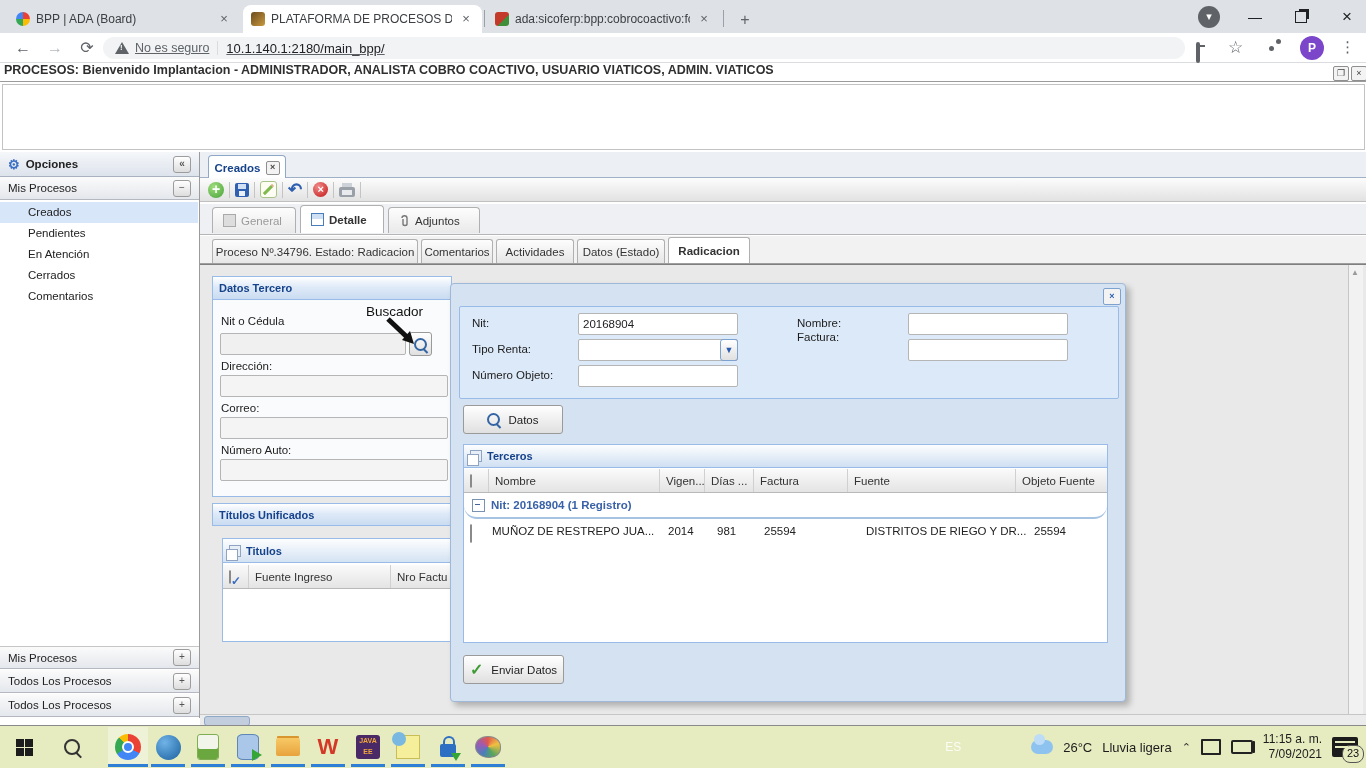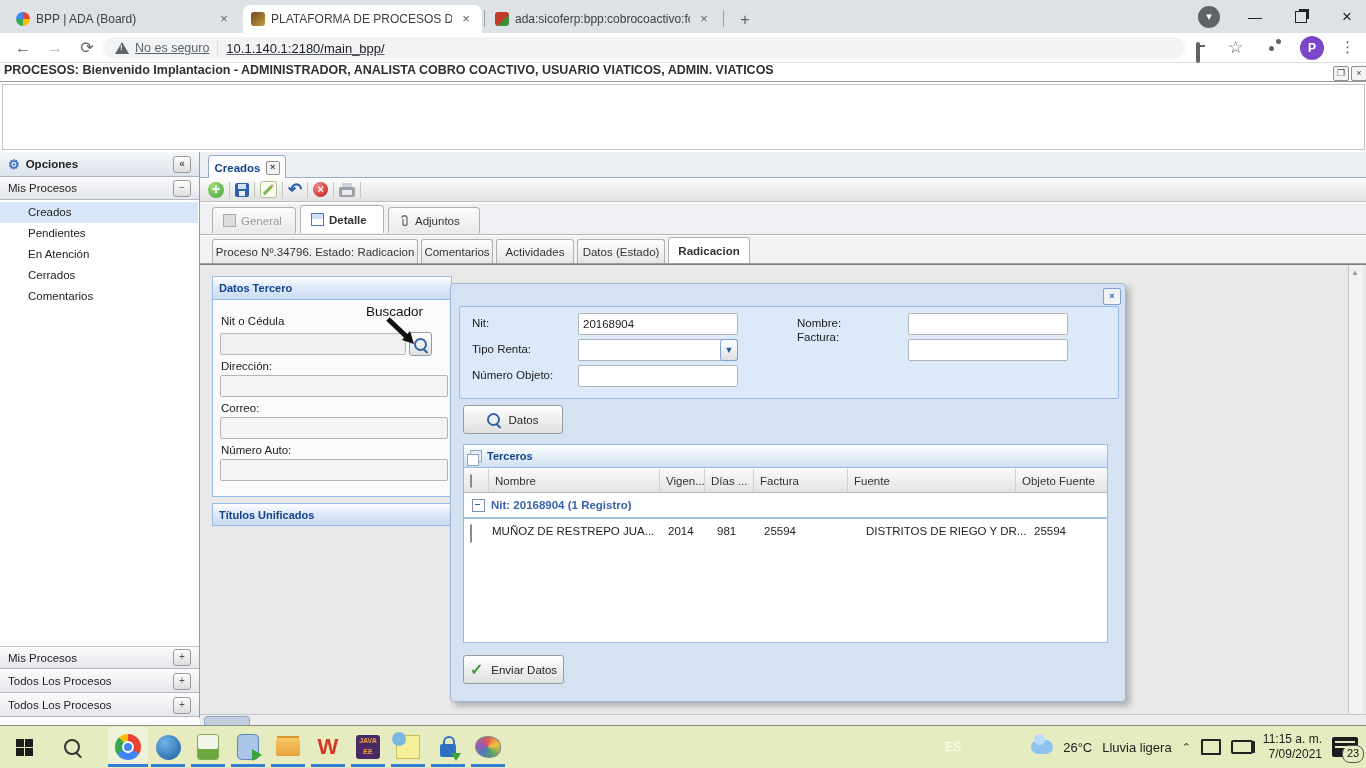--- a/index.html
+++ b/index.html
@@ -278,20 +278,31 @@
 
   <div class="abs" style="left:366px;top:304px;font-size:13.5px;color:#111;">Buscador</div>
   <svg class="abs" style="left:384px;top:316px;" width="36" height="30">
     <line x1="4" y1="3" x2="24" y2="22" stroke="#111" stroke-width="5"></line>
     <polygon points="30,28 18,24 26,15" fill="#111"></polygon>
   </svg>
 
   <div class="exthdr-blue abs" style="left:212px;top:503px;width:240px;height:23px;">
     <span>Títulos Unificados</span>
   </div>
+  <div class="abs" style="left:222px;top:538px;width:230px;height:104px;border:1px solid #99bbe8;background:#fff;box-sizing:border-box;">
+    <div class="exthdr-blue" style="height:24px;border:none;border-bottom:1px solid #99bbe8;background:linear-gradient(#fdfefe,#d4e2f3);">
+      <span class="panelic"></span>
+      <span>Titulos</span>
+    </div>
+    <div class="gridhdr abs" style="left:0;top:26px;width:228px;height:24px;">
+      <div class="gcell" style="left:0;width:26px;"><span class="cb checked" style="margin-top:5px;"></span></div>
+      <div class="gcell" style="left:26px;width:142px;">Fuente Ingreso</div>
+      <div class="gcell" style="left:168px;width:60px;border-right:none;">Nro Factu</div>
+    </div>
+  </div>
 
   <div class="abs" style="left:450px;top:283px;width:674px;height:417px;background:#d4e2f2;border:1px solid #a0b8d8;border-radius:4px;box-shadow:4px 4px 6px rgba(0,0,0,.25);">
 
     <div class="minibtn abs" style="left:652px;top:4px;width:16px;height:15px;line-height:14px;color:#2a5db0;font-weight:bold;border-color:#7da2cf;">×</div>
 
     <div class="abs" style="left:8px;top:22px;width:658px;height:91px;border:1px solid #99bbe8;border-radius:2px;background:#dcE9f9;background:#dce9f9;">
       <div class="abs" style="left:12px;top:10px;font-size:11.5px;color:#1c1c1c;">Nit:</div>
       <div class="ext-input abs" style="left:118px;top:6px;width:160px;height:22px;">
         <span>20168904</span>
       </div>
@@ -320,21 +331,21 @@
       </div>
       <div class="gridhdr abs" style="left:0;top:24px;width:643px;height:24px;">
         <div class="gcell" style="left:0;width:25px;"><span class="cb" style="margin-top:5px;"></span></div>
         <div class="gcell" style="left:25px;width:171px;">Nombre</div>
         <div class="gcell" style="left:196px;width:45px;">Vigen...</div>
         <div class="gcell" style="left:241px;width:49px;">Días ...</div>
         <div class="gcell" style="left:290px;width:94px;">Factura</div>
         <div class="gcell" style="left:384px;width:168px;">Fuente</div>
         <div class="gcell" style="left:552px;width:91px;border-right:none;">Objeto Fuente</div>
       </div>
-      <div class="abs" style="left:0;top:48px;width:643px;height:26px;border-bottom:2px solid #a6c3e3;display:flex;align-items:center;padding-left:8px;box-sizing:border-box;gap:6px;">
+      <div class="abs" style="left:0;top:48px;width:643px;height:26px;border-bottom:2px solid #a6c3e3;display:flex;align-items:center;padding-left:8px;box-sizing:border-box;gap:6px;border-radius:13px;">
         <span class="grpbox"></span>
         <span style="font-size:11.5px;font-weight:bold;color:#3a62a8;">Nit: 20168904 (1 Registro)</span>
       </div>
       <div class="abs" style="left:0;top:74px;width:643px;height:26px;">
         <span class="cb abs" style="left:6px;top:6px;"></span>
         <span class="abs" style="left:28px;top:6px;font-size:11.5px;color:#222;width:165px;white-space:nowrap;overflow:hidden;">MUÑOZ DE RESTREPO JUA...</span>
         <span class="abs" style="left:204px;top:6px;font-size:11.5px;color:#222;">2014</span>
         <span class="abs" style="left:253px;top:6px;font-size:11.5px;color:#222;">981</span>
         <span class="abs" style="left:300px;top:6px;font-size:11.5px;color:#222;">25594</span>
         <span class="abs" style="left:402px;top:6px;font-size:11.5px;color:#222;width:162px;white-space:nowrap;overflow:hidden;">DISTRITOS DE RIEGO Y DR...</span>

